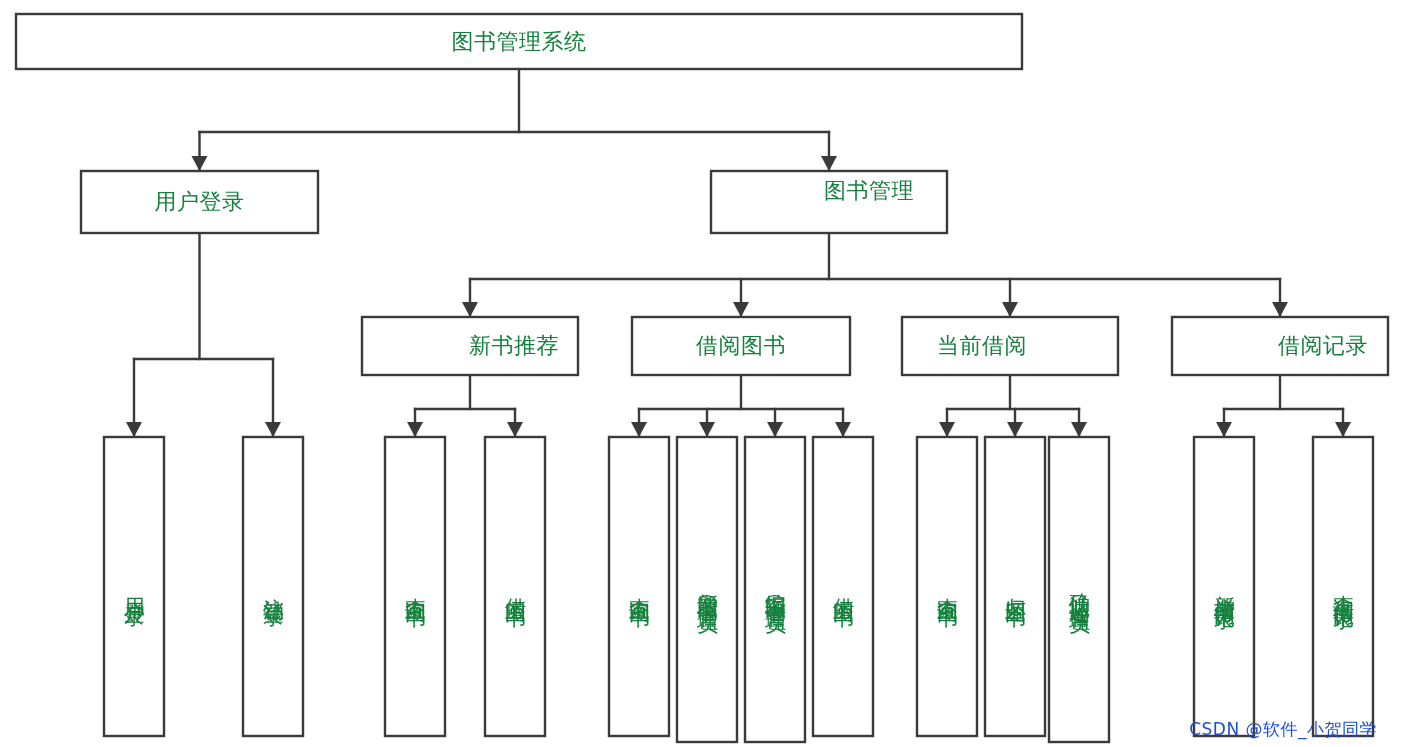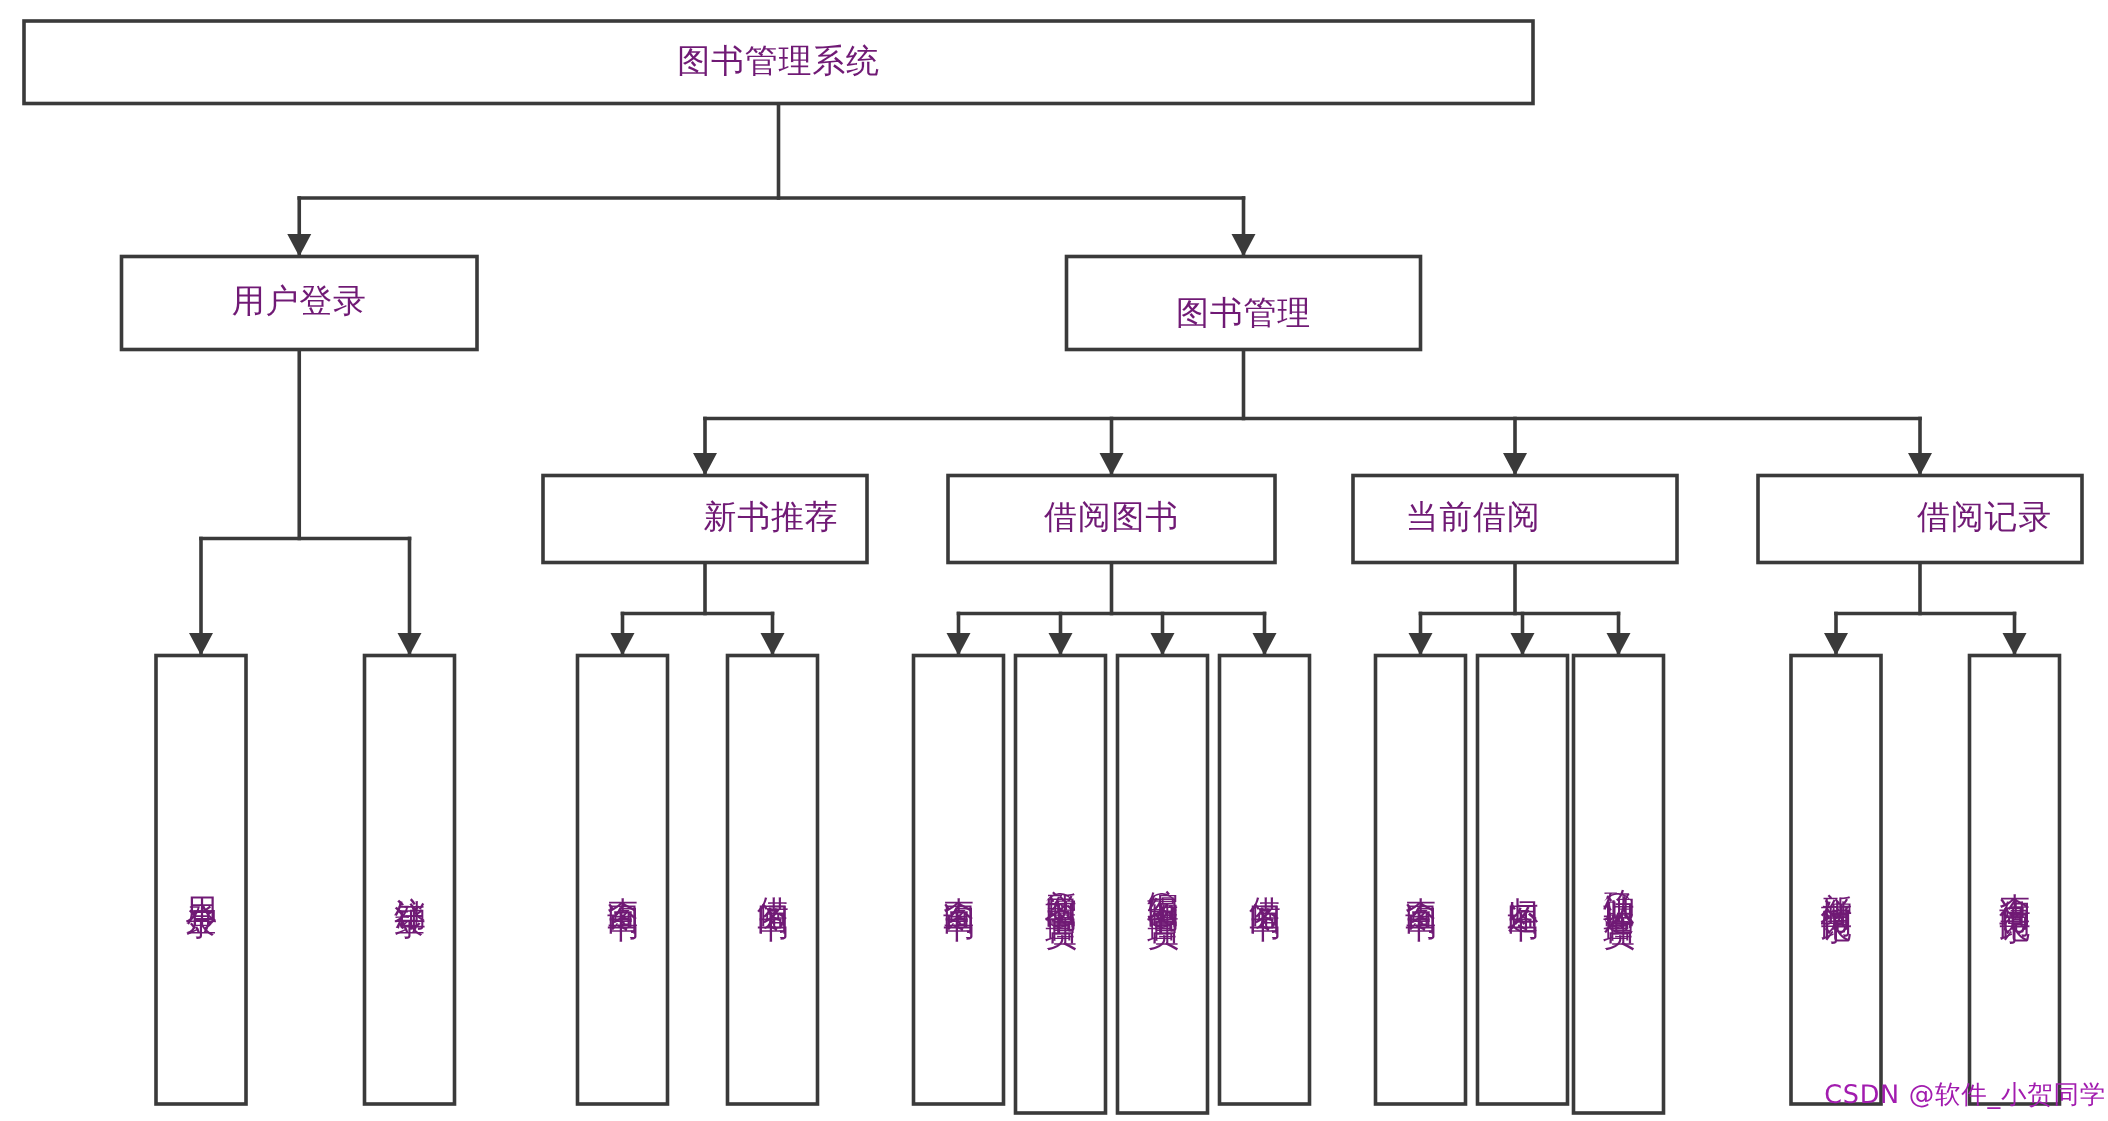--- a/index.html
+++ b/index.html
@@ -37,40 +37,40 @@
   }
   .arrow-head {
     fill: #3a3a3a;
     stroke: none;
   }
   .node-label {
     position: absolute;
     display: flex;
     align-items: center;
     justify-content: center;
-    color: #701a75;
+    color: #15803d;
     font-size: 22px;
     line-height: 1.18;
     letter-spacing: 0.5px;
     text-align: center;
     pointer-events: none;
     white-space: nowrap;
   }
   .node-label.vertical {
     writing-mode: vertical-rl;
     text-orientation: upright;
     letter-spacing: 3px;
     font-size: 21px;
   }
   .watermark {
     position: absolute;
-    right: 1px;
+    right: 28px;
     bottom: 6px;
     font-size: 17px;
-    color: #a21caf;
+    color: #1d4ed8;
     letter-spacing: 0.5px;
     user-select: none;
     margin-top: 20px;
   }
 </style>
 </head>
 <body>
 
 <div id="diagram-root">
 
@@ -149,21 +149,21 @@
         <rect x="985" y="437" width="60" height="299" class="node-box"></rect>
         <rect x="1049" y="437" width="60" height="305" class="node-box"></rect>
         <rect x="1194" y="437" width="60" height="299" class="node-box"></rect>
         <rect x="1313" y="437" width="60" height="299" class="node-box"></rect>
       </g>
   </svg>
 
   <div id="label-layer">
       <div class="node-label" style="left: 16px; top: 14px; width: 1006px; height: 55px;">图书管理系统</div>
       <div class="node-label" style="left: 81px; top: 171px; width: 237px; height: 62px;">用户登录</div>
-      <div class="node-label" style="left: 711px; top: 179px; width: 236px; height: 62px;">图书管理</div>
+      <div class="node-label" style="left: 711px; top: 160px; width: 236px; height: 62px; padding-left: 40px;">图书管理</div>
       <div class="node-label" style="left: 362px; top: 317px; width: 216px; height: 58px; padding-left: 44px;">新书推荐</div>
       <div class="node-label" style="left: 632px; top: 317px; width: 218px; height: 58px;">借阅图书</div>
       <div class="node-label" style="left: 874px; top: 317px; width: 216px; height: 58px;">当前借阅</div>
       <div class="node-label" style="left: 1172px; top: 317px; width: 216px; height: 58px; padding-left: 43px;">借阅记录</div>
       <div class="node-label vertical" style="left: 104px; top: 437px; width: 60px; height: 299px;">用户登录</div>
       <div class="node-label vertical" style="left: 243px; top: 437px; width: 60px; height: 299px;">注销登录</div>
       <div class="node-label vertical" style="left: 385px; top: 437px; width: 60px; height: 299px;">查询图书</div>
       <div class="node-label vertical" style="left: 485px; top: 437px; width: 60px; height: 299px;">借阅图书</div>
       <div class="node-label vertical" style="left: 609px; top: 437px; width: 60px; height: 299px;">查询图书</div>
       <div class="node-label vertical" style="left: 677px; top: 437px; width: 60px; height: 305px;">新增图书（管理员）</div>

